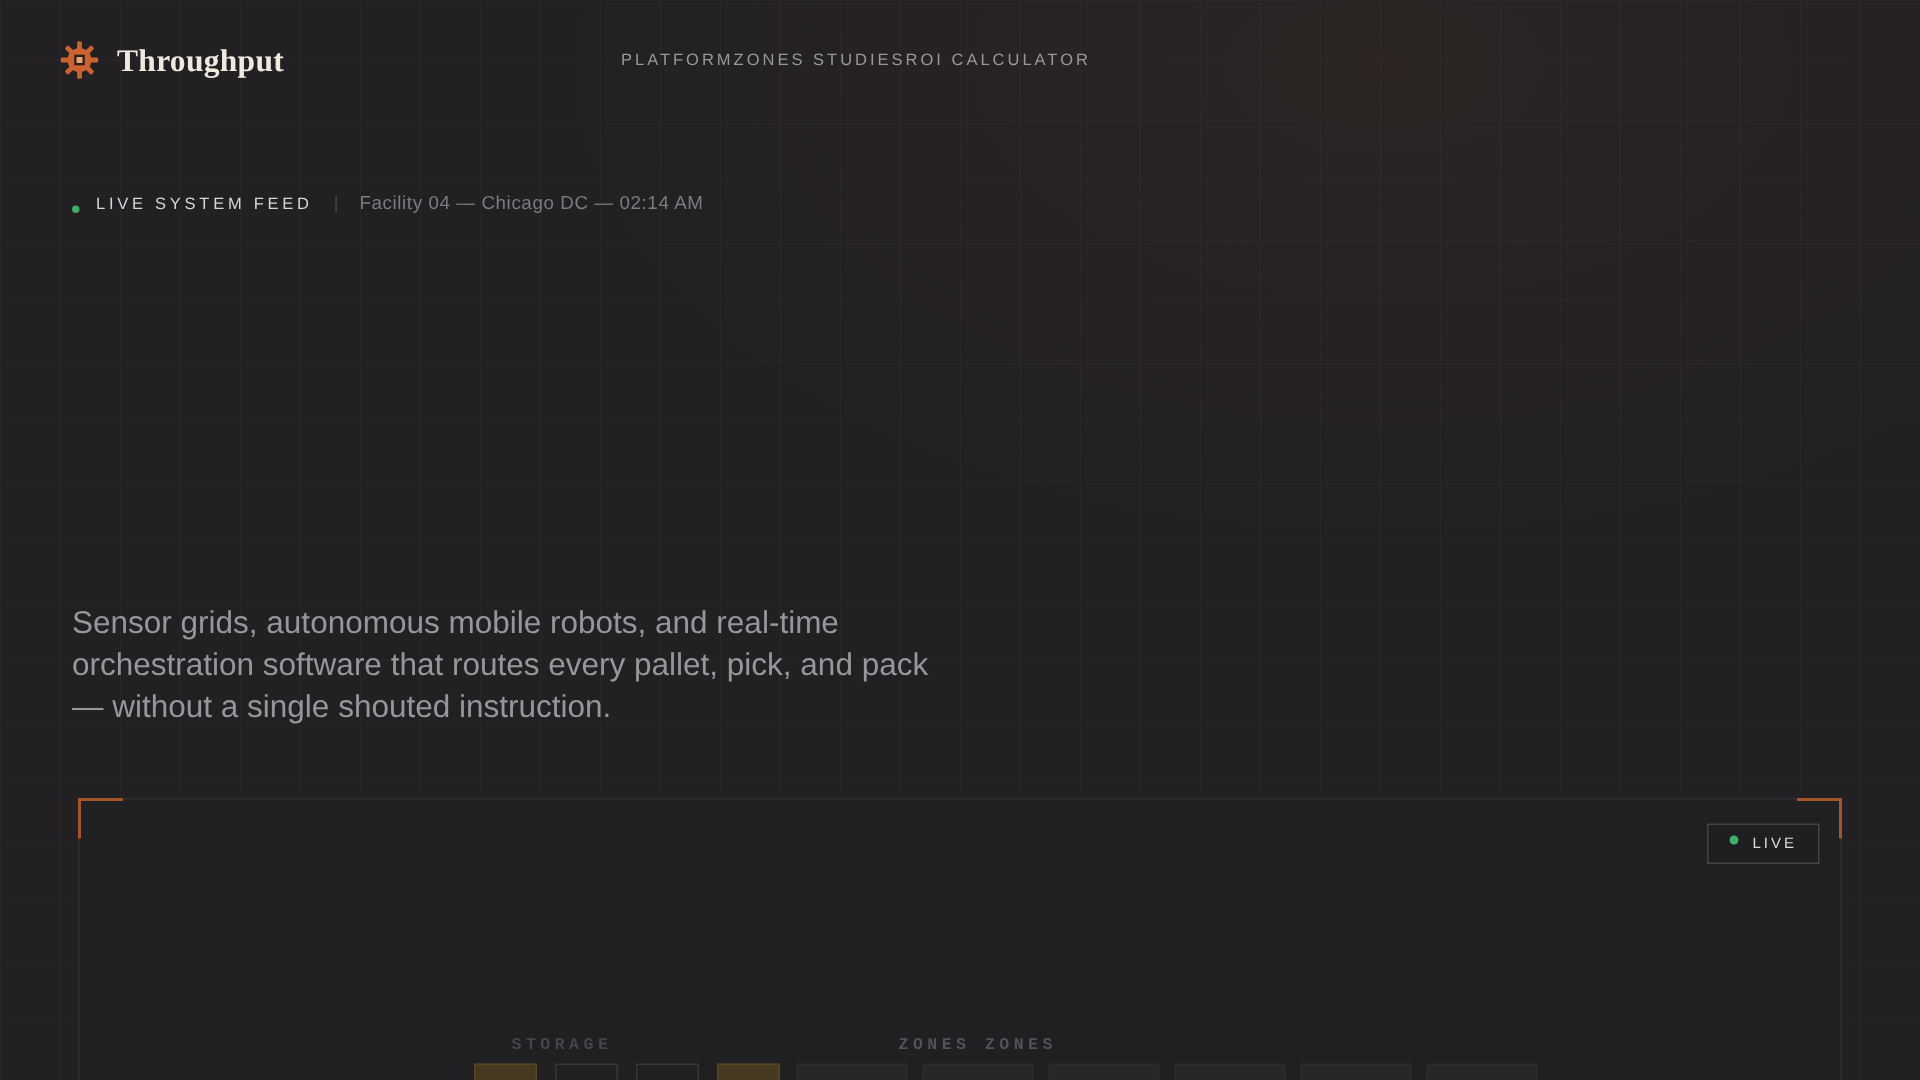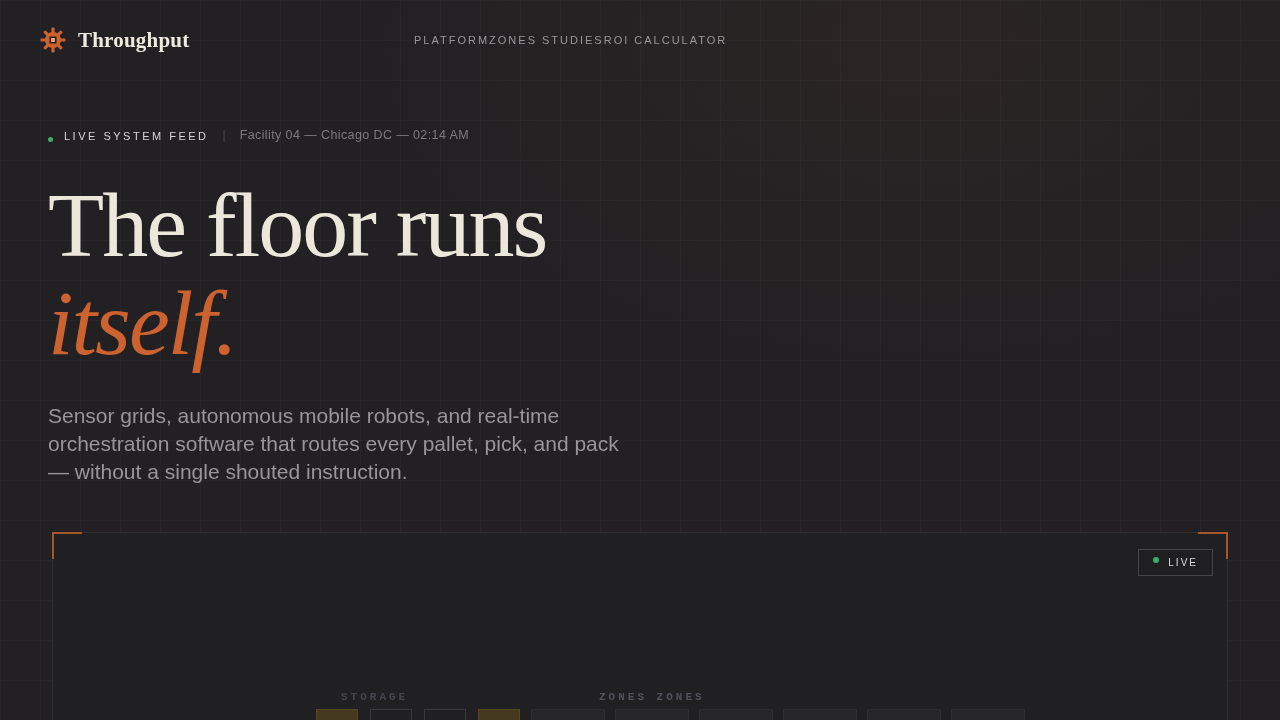--- a/index.html
+++ b/index.html
@@ -157,24 +157,20 @@
 
   </div>
 
   <div class="feed">
     <span class="live-dot"></span>
     <span class="feed-live-label">LIVE SYSTEM FEED</span>
     <span class="feed-sep">|</span>
     <span class="feed-detail">Facility 04 — Chicago DC — 02:14 AM</span>
   </div>
 
-  <h1 class="hero-title">
-    <span>The floor runs</span>
-    <span class="accent-line">itself.</span>
-  </h1>
   <p class="hero-desc">Sensor grids, autonomous mobile robots, and real-time orchestration software that routes every pallet, pick, and pack — without a single shouted instruction.</p>
 
   <div class="panel">
     <div class="corner corner-tl"></div>
     <div class="corner corner-tr"></div>
 
     <div class="live-badge">
       <span class="live-badge-dot"></span>
       <span class="live-badge-label">LIVE</span>
     </div>

